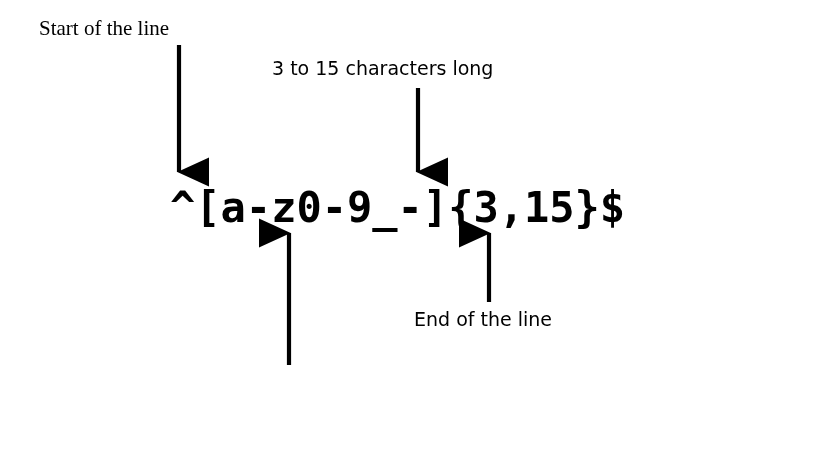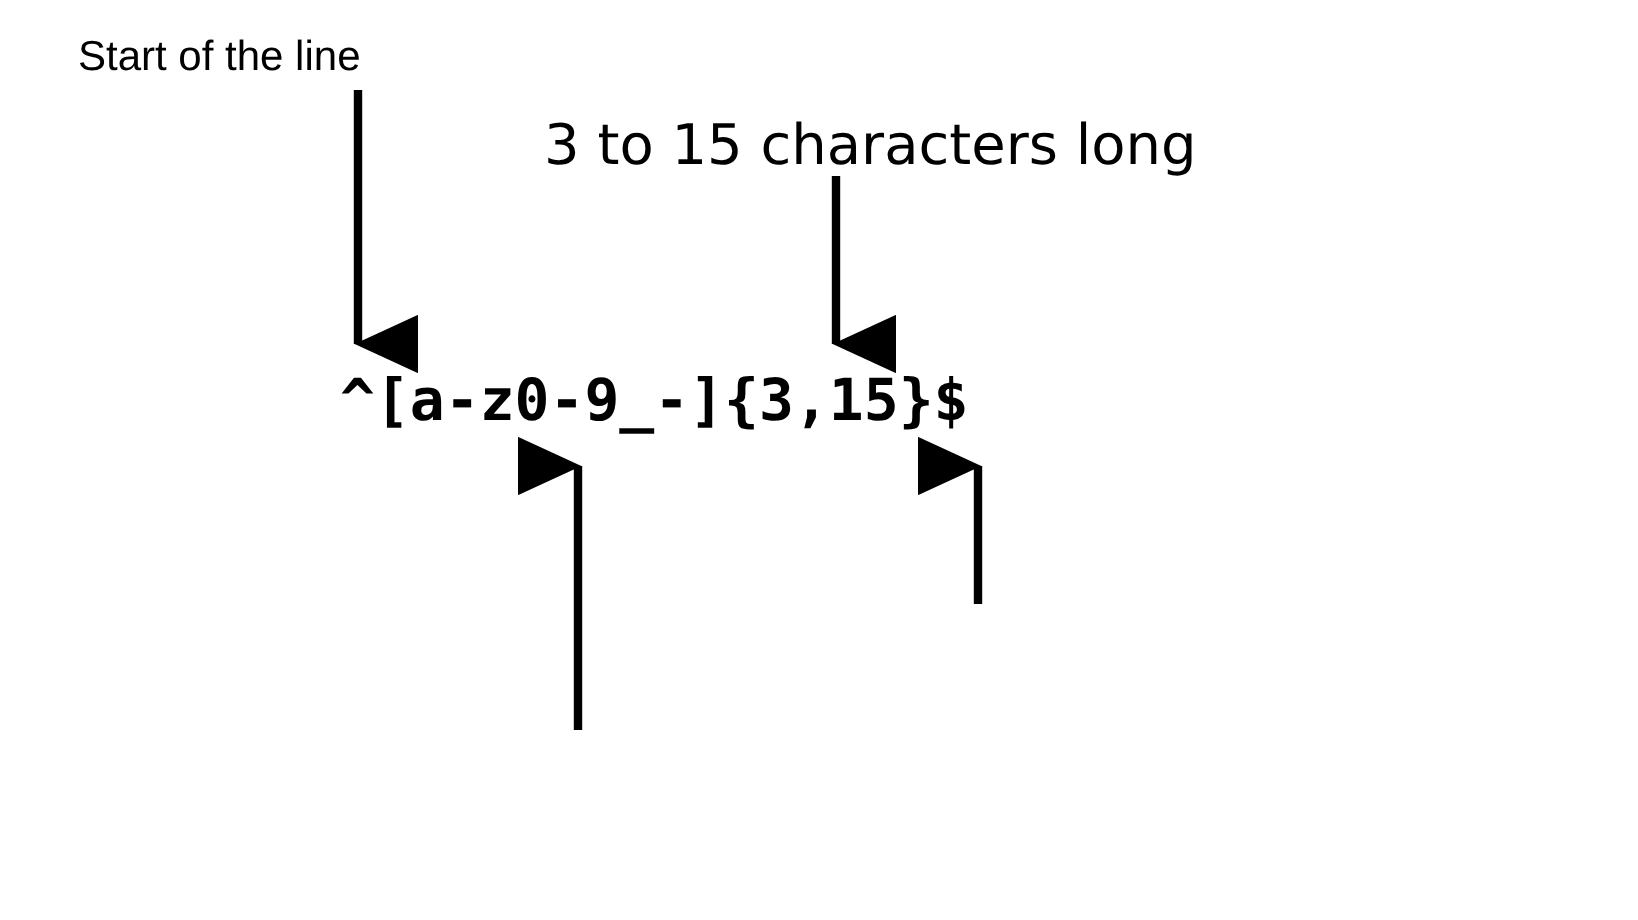--- a/index.html
+++ b/index.html
@@ -17,30 +17,30 @@
     color: #000000;
   }
   .label {
     position: absolute;
     white-space: nowrap;
     color: #000000;
     line-height: 1;
   }
   .label-sans {
     font-family: "DejaVu Sans", sans-serif;
-    font-size: 28px;
+    font-size: 19px;
   }
   .label-mono {
-    font-family: Liberation Sans, sans-serif;
+    font-family: Liberation Serif, serif;
     font-size: 21px;
   }
   .regex {
     position: absolute;
     font-family: "DejaVu Sans Mono", monospace;
-    font-size: 29px;
+    font-size: 42px;
     font-weight: bold;
     letter-spacing: 0px;
     white-space: pre;
     color: #000000;
   }
   svg.arrows {
     position: absolute;
     left: 0;
     top: 0;
     width: 819px;
@@ -50,20 +50,21 @@
 </style>
 </head>
 <body>
 
 <div id="canvas">
 
   <div class="label label-mono" style="left: 39px; top: 18px;">Start of the line</div>
 
   <div class="label label-sans" style="left: 272px; top: 59px;">3 to 15 characters long</div>
 
+  <div class="label label-sans" style="left: 414px; top: 310px;">End of the line</div>
 
 
   <div class="regex" style="left: 170px; top: 183px;">^[a-z0-9_-]{3,15}$</div>
 
   <svg class="arrows" viewBox="0 0 819 460">
     <defs>
       <marker id="arrowhead" markerWidth="7" markerHeight="8" refX="3.5" refY="7.2" orient="auto" markerUnits="strokeWidth">
         <path d="M0,0 L3.5,7.6 L7,0 Z" fill="#000000"></path>
       </marker>
     </defs>

